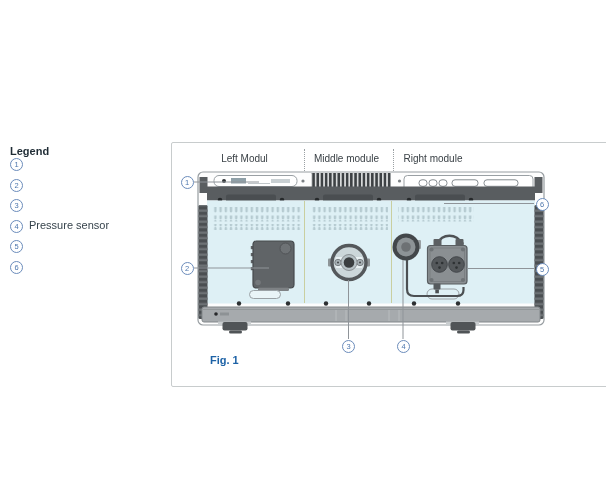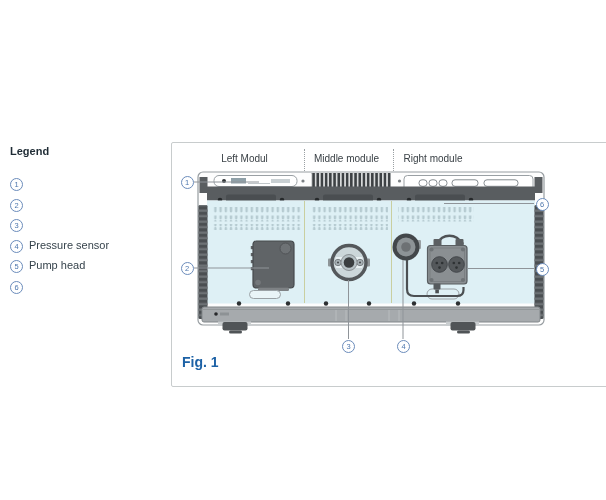--- a/index.html
+++ b/index.html
@@ -2,37 +2,37 @@
 <html><head>
 <meta charset="utf-8">
 <style>
   html,body{margin:0;padding:0;background:#fff;}
   .page{position:relative;width:606px;height:500px;background:#ffffff;overflow:hidden;
         font-family:"Liberation Sans",sans-serif;color:#2e3a42;}
   .heading{position:absolute;left:5px;top:109px;font-size:11.5px;color:#141414;
            text-decoration:underline;text-underline-offset:2px;white-space:nowrap;}
   
   .legend{position:absolute;left:10px;top:145px;width:160px;}
-  .legend-title{font-size:11px;font-weight:bold;color:#1f2c35;margin-bottom:20px;}
+  .legend-title{font-size:11px;font-weight:bold;color:#1f2c35;margin-bottom:0;}
   .legend-item{display:flex;align-items:flex-start;gap:6px;margin-bottom:6.5px;}
   .num-circle{flex:0 0 auto;width:11px;height:11px;border:1px solid #6b8cbb;border-radius:50%;
               color:#4d76ad;font-size:7.5px;line-height:11px;text-align:center;margin-top:1px;
               background:#fff;}
   .legend-text{font-size:11px;line-height:13px;color:#36434c;width:116px;}
   
   .figure{position:absolute;left:171px;top:142px;width:426px;height:243px;background:#fff;
           border:1px solid #c8cccd;border-radius:2px;padding-left:12px;}
   .module-label{position:absolute;top:10px;transform:translateX(-50%);font-size:10px;
                 color:#3a4146;white-space:nowrap;}
   .mod-sep{position:absolute;top:6px;height:22px;width:0;border-left:1px dotted #9aa0a3;}
   .device-svg{position:absolute;left:0;top:0;}
   .callout{position:absolute;width:11px;height:11px;border:1px solid #6b8cbb;border-radius:50%;
            background:#fff;color:#4d76ad;font-size:7.5px;line-height:11px;text-align:center;z-index:3;}
   .caption{position:absolute;left:10px;top:211px;display:flex;align-items:baseline;gap:13px;}
-  .caption-label{font-size:14px;font-weight:bold;color:#1d62a6;}
+  .caption-label{font-size:11px;font-weight:bold;color:#1d62a6;margin-left:28px;}
   .caption-text{font-size:11.5px;color:#39444b;}
 </style>
 </head>
 <body>
 
 <div class="page">
 
 
   <div class="legend">
     <div class="legend-title">Legend</div>
@@ -44,21 +44,20 @@
     </div>
     <div class="legend-item">
       <span class="num-circle">3</span>
     </div>
     <div class="legend-item">
       <span class="num-circle">4</span>
       <span class="legend-text">Pressure sensor</span>
     </div>
     <div class="legend-item">
       <span class="num-circle">5</span>
-      <span class="legend-text">Pump head</span>
     </div>
     <div class="legend-item">
       <span class="num-circle">6</span>
     </div>
   </div>
 
   <div class="figure">
 
     <span class="module-label" style="left:72.5px">Left Modul</span>
     <span class="module-label" style="left:174.5px">Middle module</span>

